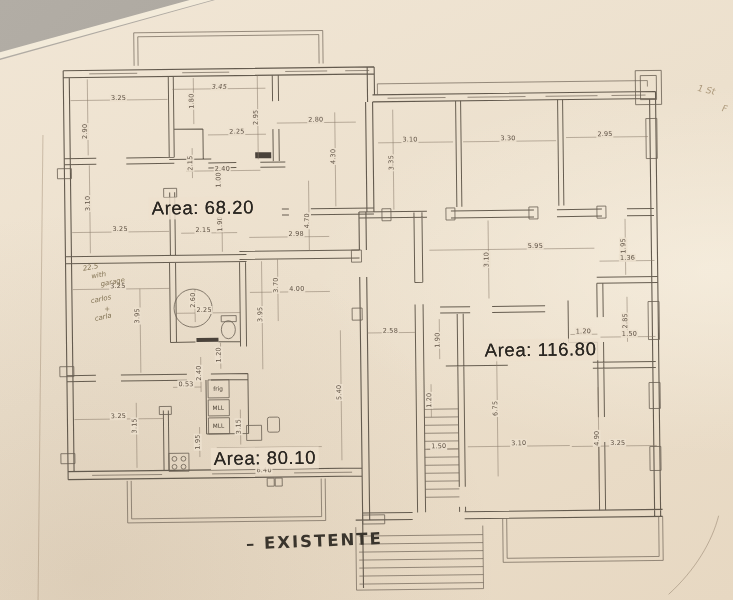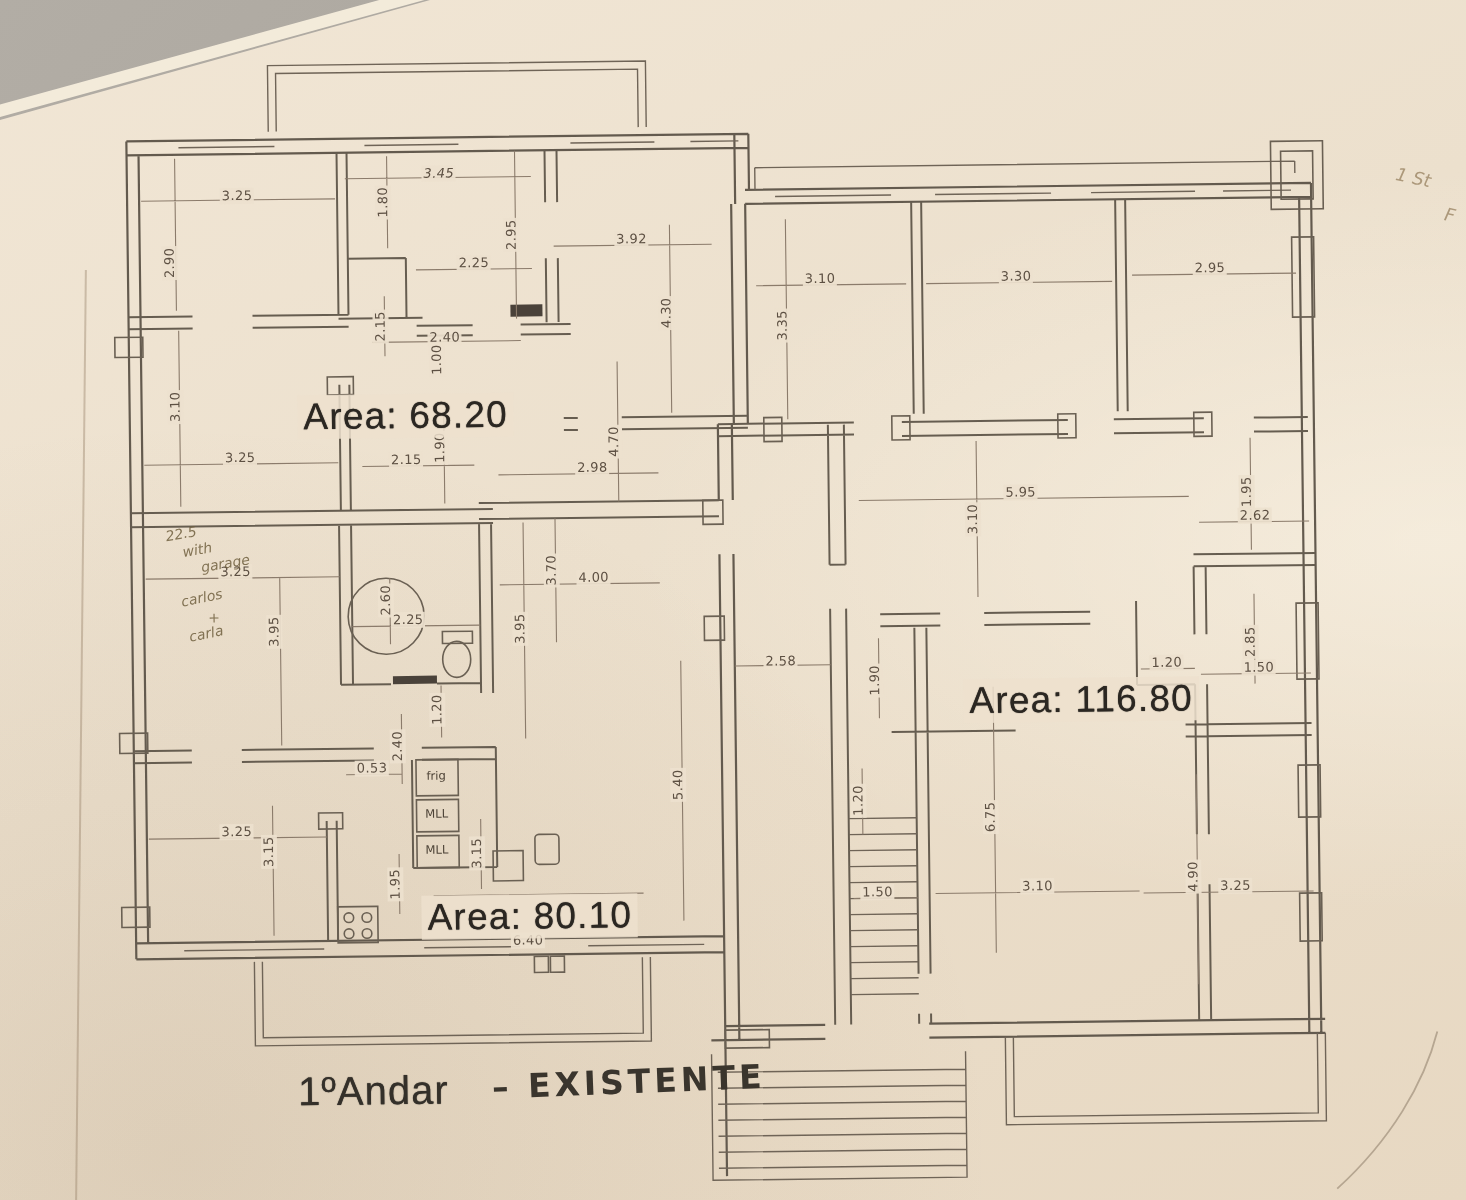--- a/index.html
+++ b/index.html
@@ -166,21 +166,21 @@
       <path fill="none" stroke="#8d7c67" stroke-width=".9" opacity=".55" d="M716,520 C709,546 692,574 665,598"></path>
     </svg>
 
     <div id="labels">
         <span class="dim" style="left: 121px; top: 95px;">3.25</span>
         <span class="dim v" style="left: 87px; top: 128px;">2.90</span>
         <span class="dim" style="left: 222px; top: 85px; font-style: italic;">3.45</span>
         <span class="dim v" style="left: 194px; top: 99px;">1.80</span>
         <span class="dim v" style="left: 258px; top: 116px;">2.95</span>
         <span class="dim" style="left: 239px; top: 130px;">2.25</span>
-        <span class="dim" style="left: 318px; top: 119px;">3.92</span>
+        <span class="dim" style="left: 318px; top: 119px;">2.80</span>
         <span class="dim v" style="left: 335px; top: 156px;">4.30</span>
         <span class="dim v" style="left: 192px; top: 161px;">2.15</span>
         <span class="dim" style="left: 224px; top: 167px;">2.40</span>
         <span class="dim v" style="left: 220px; top: 178px;">1.00</span>
         <span class="dim v" style="left: 89px; top: 200px;">3.10</span>
         <span class="dim" style="left: 121px; top: 226px;">3.25</span>
         <span class="dim" style="left: 204px; top: 228px;">2.15</span>
         <span class="dim v" style="left: 221px; top: 222px;">1.90</span>
         <span class="dim" style="left: 297px; top: 233px;">2.98</span>
         <span class="dim v" style="left: 308px; top: 220px;">4.70</span>
@@ -199,24 +199,24 @@
         <span class="dim" style="left: 262px; top: 469px;">6.40</span>
         <span class="dim" style="left: 117px; top: 413px;">3.25</span>
         <span class="dim v" style="left: 133px; top: 423px;">3.15</span>
         <span class="dim v" style="left: 338px; top: 392px;">5.40</span>
         <span class="dim" style="left: 390px; top: 331px;">2.58</span>
         <span class="dim v" style="left: 437px; top: 341px;">1.90</span>
         <span class="dim" style="left: 412px; top: 140px;">3.10</span>
         <span class="dim" style="left: 510px; top: 140px;">3.30</span>
         <span class="dim" style="left: 607px; top: 137px;">2.95</span>
         <span class="dim v" style="left: 393px; top: 163px;">3.35</span>
-        <span class="dim" style="left: 511px; top: 248px;">5.95</span>
+        <span class="dim" style="left: 536px; top: 248px;">5.95</span>
         <span class="dim v" style="left: 487px; top: 261px;">3.10</span>
         <span class="dim v" style="left: 624px; top: 249px;">1.95</span>
-        <span class="dim" style="left: 628px; top: 261px;">2.62</span>
+        <span class="dim" style="left: 628px; top: 261px;">1.36</span>
         <span class="dim" style="left: 583px; top: 334px;">1.20</span>
         <span class="dim v" style="left: 625px; top: 324px;">2.85</span>
         <span class="dim" style="left: 629px; top: 337px;">1.50</span>
         <span class="dim v" style="left: 494px; top: 410px;">6.75</span>
         <span class="dim v" style="left: 428px; top: 401px;">1.20</span>
         <span class="dim" style="left: 437px; top: 447px;">1.50</span>
         <span class="dim" style="left: 517px; top: 445px;">3.10</span>
         <span class="dim v" style="left: 595px; top: 441px;">4.90</span>
         <span class="dim" style="left: 616px; top: 446px;">3.25</span>
         <span class="appl" style="left: 217px; top: 387px;">frig</span>
@@ -228,16 +228,15 @@
         <span class="hand" style="left: 101px; top: 296px; transform: translate(-50%, -50%) rotate(-11deg);">carlos</span>
         <span class="hand" style="left: 107px; top: 306px;">+</span>
         <span class="hand" style="left: 103px; top: 314px; transform: translate(-50%, -50%) rotate(-11deg);">carla</span>
         <span class="corner" style="left: 709px; top: 94px; transform: translate(-50%, -50%) rotate(13deg);">1 St</span>
         <span class="corner" style="left: 727px; top: 113px; transform: translate(-50%, -50%) rotate(13deg);">F</span>
         <span class="area" style="left: 204px; top: 206px;">Area:  68.20</span>
         <span class="area" style="left: 540px; top: 352px;">Area:  116.80</span>
         <span class="area" style="left: 263px; top: 457px;">Area:  80.10</span>
       </div>
 
-    <div class="title-printed">1ºAndar</div>
     <div class="title-hand">– EXISTENTE</div>
   </div>
 </div>
 
 </body></html>

